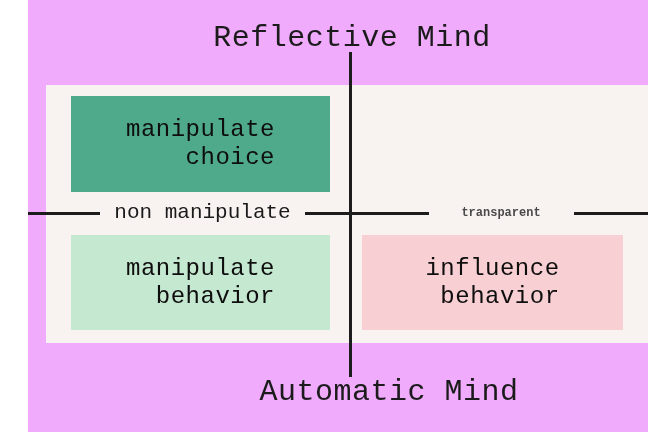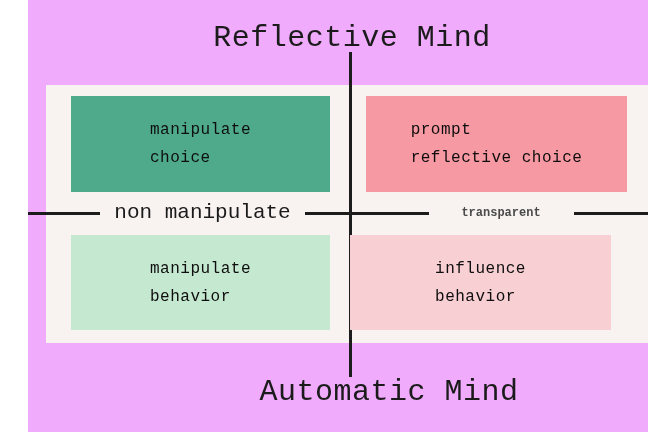--- a/index.html
+++ b/index.html
@@ -80,26 +80,26 @@
 
   .quadrant {
     position: absolute;
     display: flex;
     align-items: center;
     justify-content: center;
   }
   .quadrant.tl { left: 43px;  top: 96px;  width: 259px; height: 96px; background: #4faa8c; }
   .quadrant.tr { left: 338px; top: 96px;  width: 261px; height: 96px; background: #f799a3; }
   .quadrant.bl { left: 43px;  top: 235px; width: 259px; height: 95px; background: #c5e8d0; }
-  .quadrant.br { left: 322px; top: 235px; width: 261px; height: 95px; background: #f8cfd2; }
+  .quadrant.br { left: 334px; top: 235px; width: 261px; height: 95px; background: #f8cfd2; }
 
   .quadrant-label {
     white-space: pre-line;
-    text-align: left;
-    font-size: 16px;
+    text-align: right;
+    font-size: 24px;
     line-height: 28px;
     color: #0e0e0e;
     letter-spacing: 0.5px;
   }
 </style>
 </head>
 <body>
 
 <div class="stage">
 
@@ -115,24 +115,20 @@
 
   <div class="h-axis-label nontransparent">non manipulate</div>
 
   <div class="h-axis-label transparent">transparent</div>
 
   <div class="quadrant tl" style="background: rgb(79, 170, 140);">
     <span class="quadrant-label">manipulate
 choice</span>
   </div>
 
-  <div class="quadrant tr" style="background: rgb(247, 153, 163);">
-    <span class="quadrant-label">prompt
-reflective choice</span>
-  </div>
 
   <div class="quadrant bl" style="background: rgb(197, 232, 208);">
     <span class="quadrant-label">manipulate
 behavior</span>
   </div>
 
   <div class="quadrant br" style="background: rgb(248, 207, 210);">
     <span class="quadrant-label">influence
 behavior</span>
   </div>

